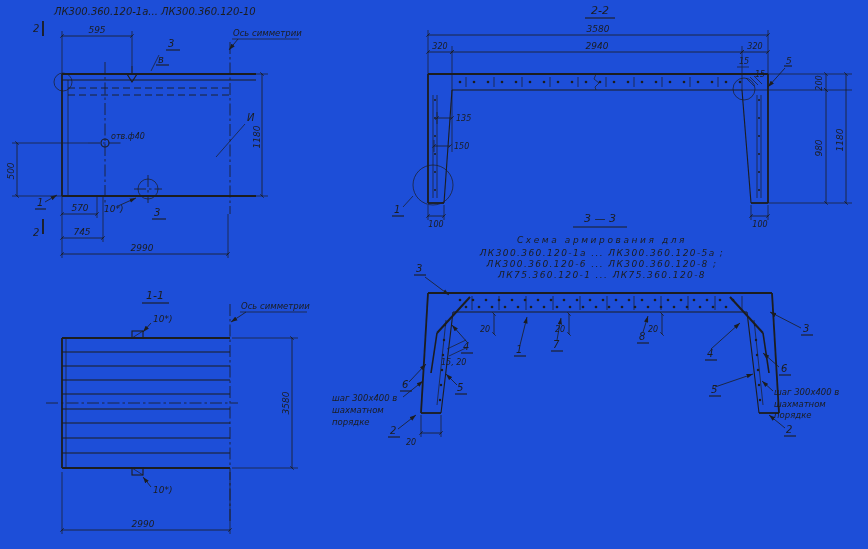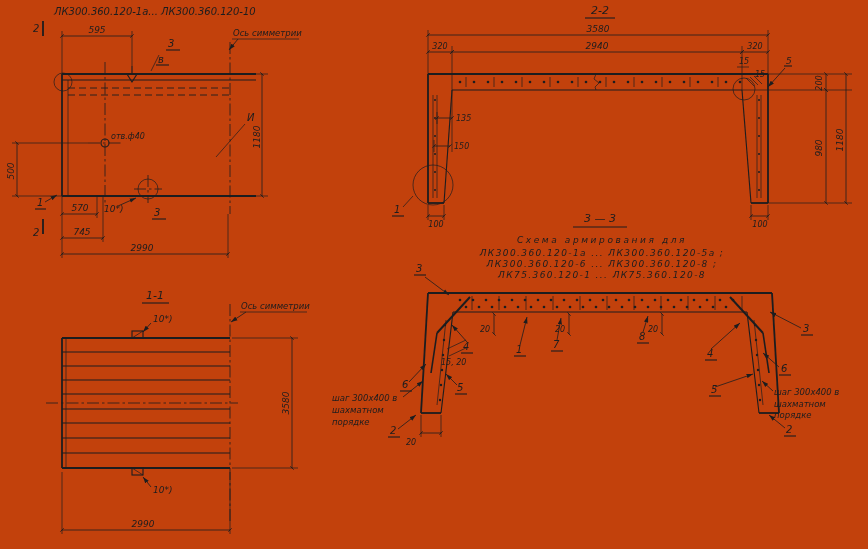--- a/index.html
+++ b/index.html
@@ -1,16 +1,16 @@
 <!DOCTYPE html>
 <html><head>
 <meta charset="utf-8">
 <style>
   html,body{margin:0;padding:0;background:#e9e9e9}
-  .sheet{width:868px;height:549px;background:#c2410c;position:relative;overflow:hidden}
+  .sheet{width:868px;height:549px;background:#1d4ed8;position:relative;overflow:hidden}
   svg{display:block}
   text{font-family:"DejaVu Sans",sans-serif;font-style:italic;fill:#1c1d1f}
   .t8{font-size:8px}.t85{font-size:8.5px}.t9{font-size:9px}.t10{font-size:10px}.t11{font-size:11px}
   .ctr{text-anchor:middle}
   .sp{letter-spacing:2.6px}
   .sp2{letter-spacing:1.4px}
   .ln{stroke:#1c1d1f;stroke-width:1.1;fill:none}
   .lw{stroke:#1c1d1f;stroke-width:1.8;fill:none}
   .lt{stroke:#1c1d1f;stroke-width:.7;fill:none}
   .dash{stroke:#1c1d1f;stroke-width:.9;fill:none;stroke-dasharray:7 4}

